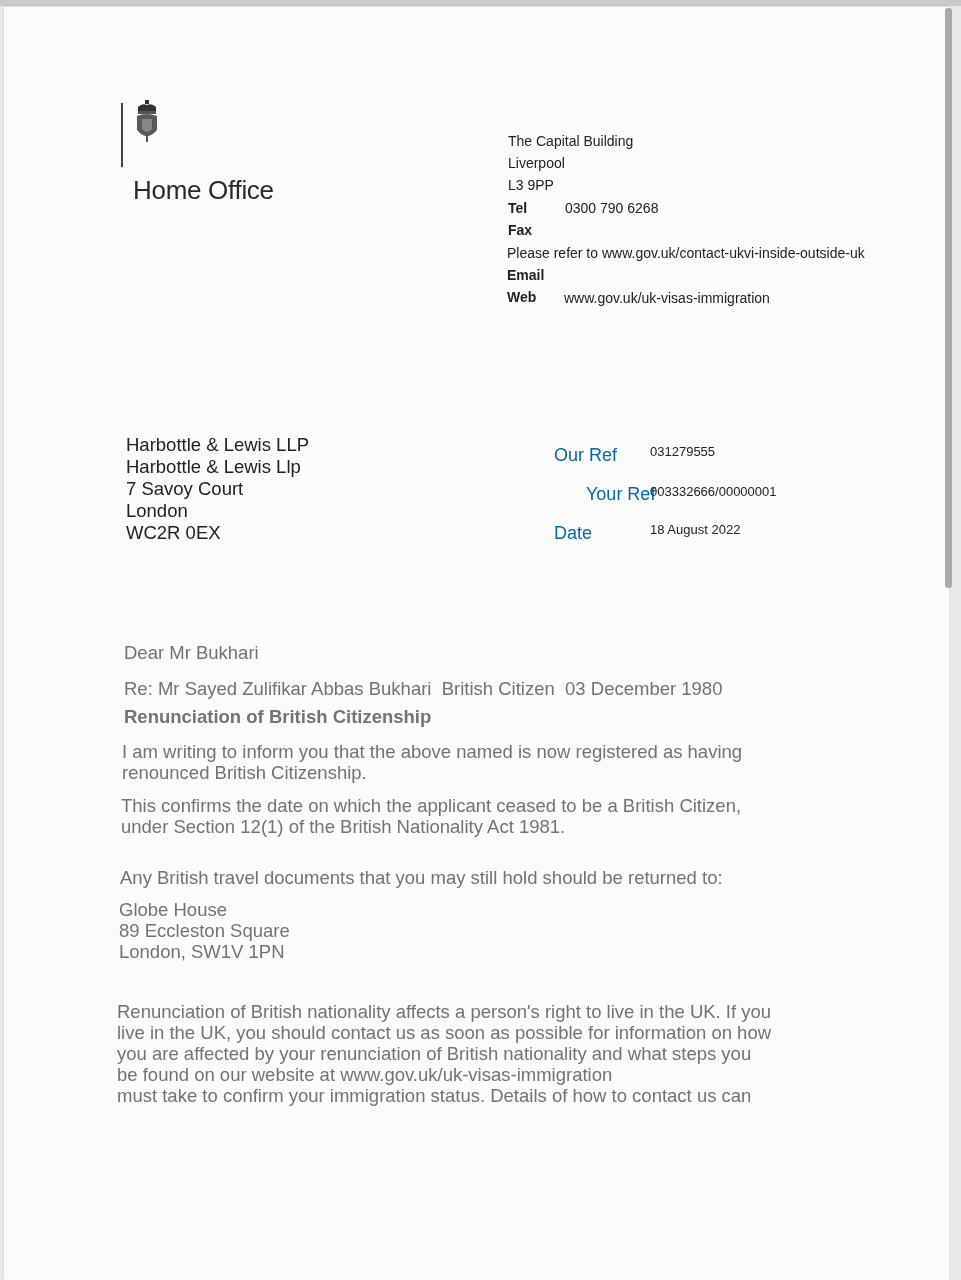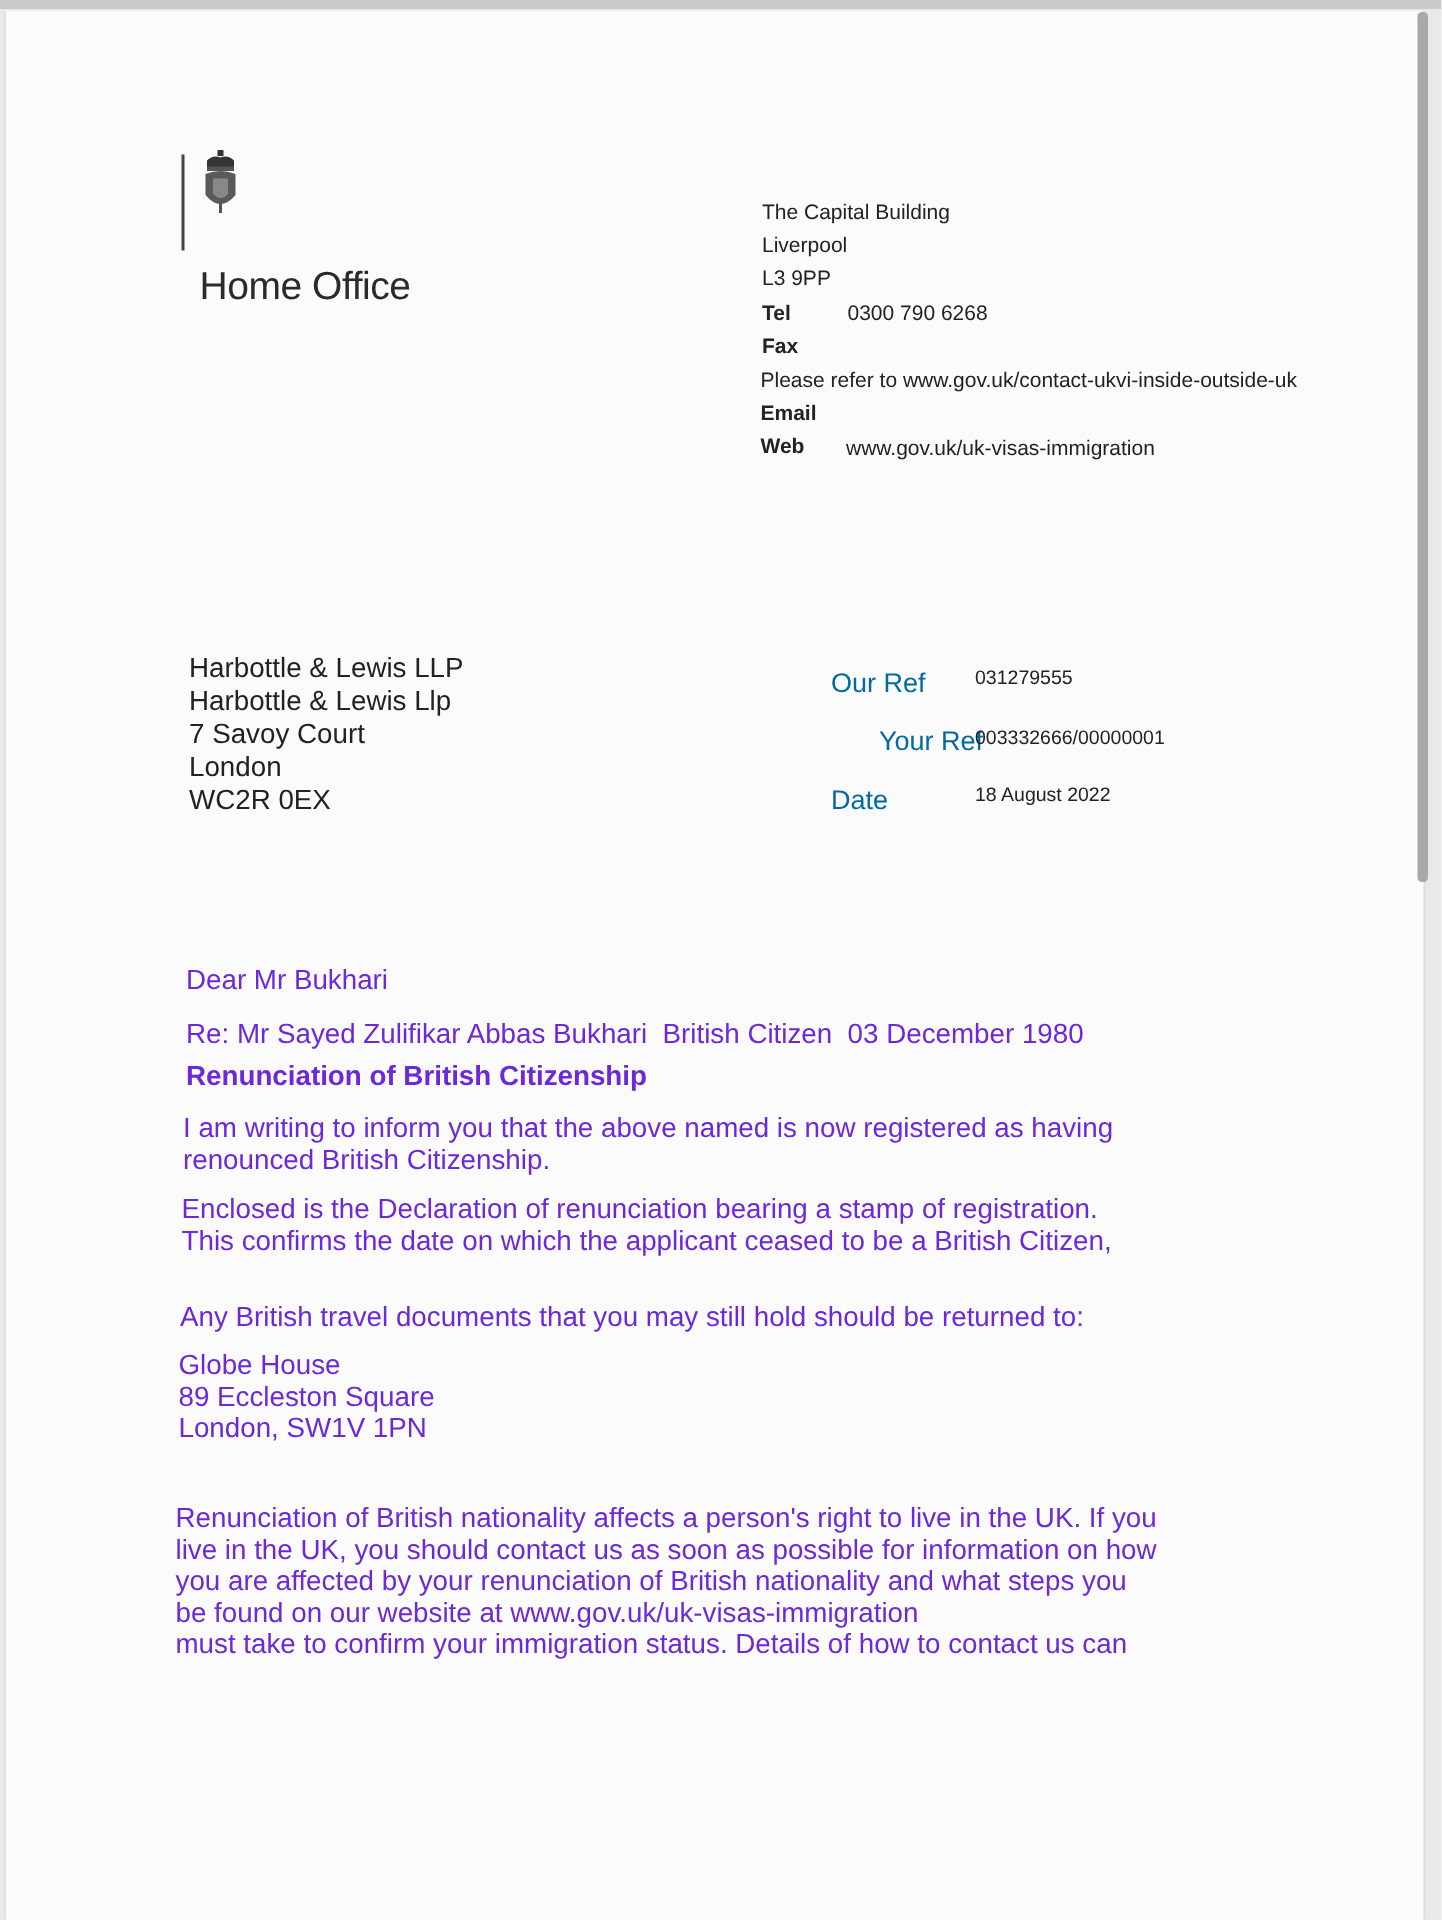--- a/index.html
+++ b/index.html
@@ -31,21 +31,21 @@
   .sender { font-size: 14px; color: #222; }
 
   
   .recip { position: absolute; left: 126px; top: 434px; font-size: 18.5px; line-height: 22px; color: #222; }
 
   
   .ref-label { font-size: 18px; color: #0369a1; }
   .ref-val { font-size: 13px; color: #222; }
 
   
-  .body-text { font-size: 18.5px; color: #6d28d9; line-height: 21px; }
+  .body-text { font-size: 18.5px; color: #737373; line-height: 21px; }
   .bold { font-weight: bold; }
 </style>
 </head>
 <body>
 
 <div class="topbar"></div>
 
 <div class="page"></div>
 
 <div class="scrollbar"></div>
@@ -90,22 +90,22 @@
 <div class="abs body-text" style="left:124px; top:642px;">Dear Mr Bukhari</div>
 <div class="abs body-text" style="left:124px; top:678px; white-space:pre;">Re: Mr Sayed Zulifikar Abbas Bukhari  British Citizen  03 December 1980</div>
 <div class="abs body-text bold" style="left:124px; top:706px;">Renunciation of British Citizenship</div>
 
 <div class="abs body-text" style="left:122px; top:741px;">
   <div>I am writing to inform you that the above named is now registered as having</div>
   <div>renounced British Citizenship.</div>
 </div>
 
 <div class="abs body-text" style="left:121px; top:795px;">
-  <div>Enclosed is the Declaration of renunciation bearing a stamp of registration.</div>
   <div>This confirms the date on which the applicant ceased to be a British Citizen,</div>
+  <div>under Section 12(1) of the British Nationality Act 1981.</div>
 </div>
 
 <div class="abs body-text" style="left:120px; top:867px;text-align:right;">Any British travel documents that you may still hold should be returned to:</div>
 
 <div class="abs body-text" style="left:119px; top:899px;">
   <div>Globe House</div>
   <div>89 Eccleston Square</div>
   <div>London, SW1V 1PN</div>
 </div>
 

